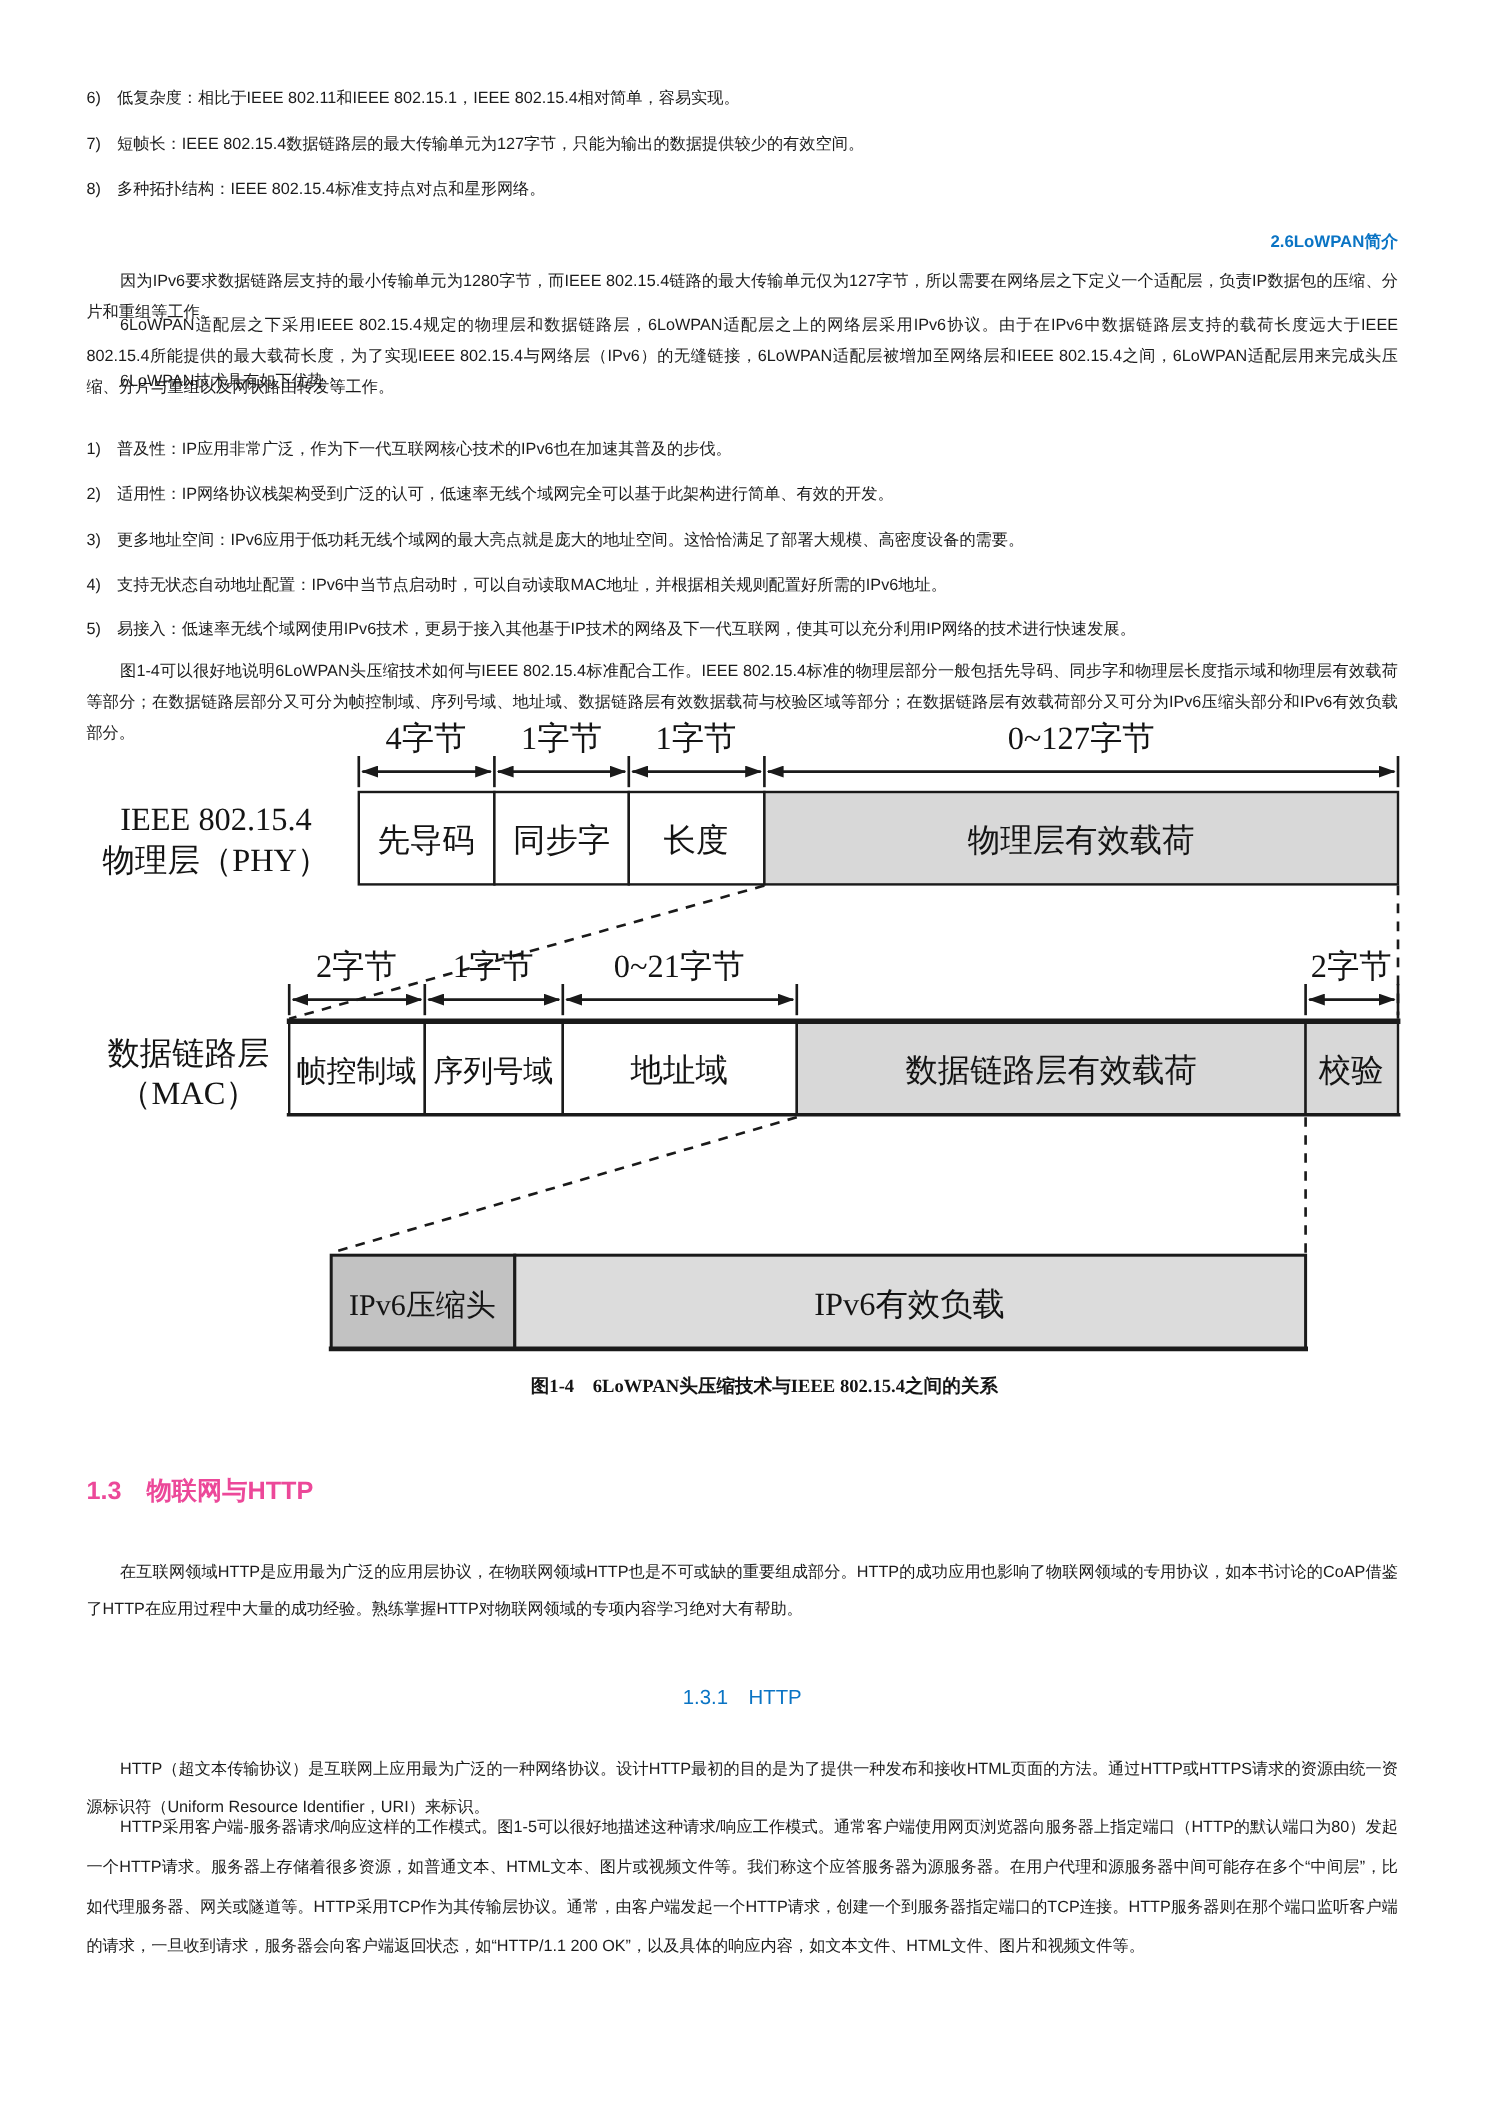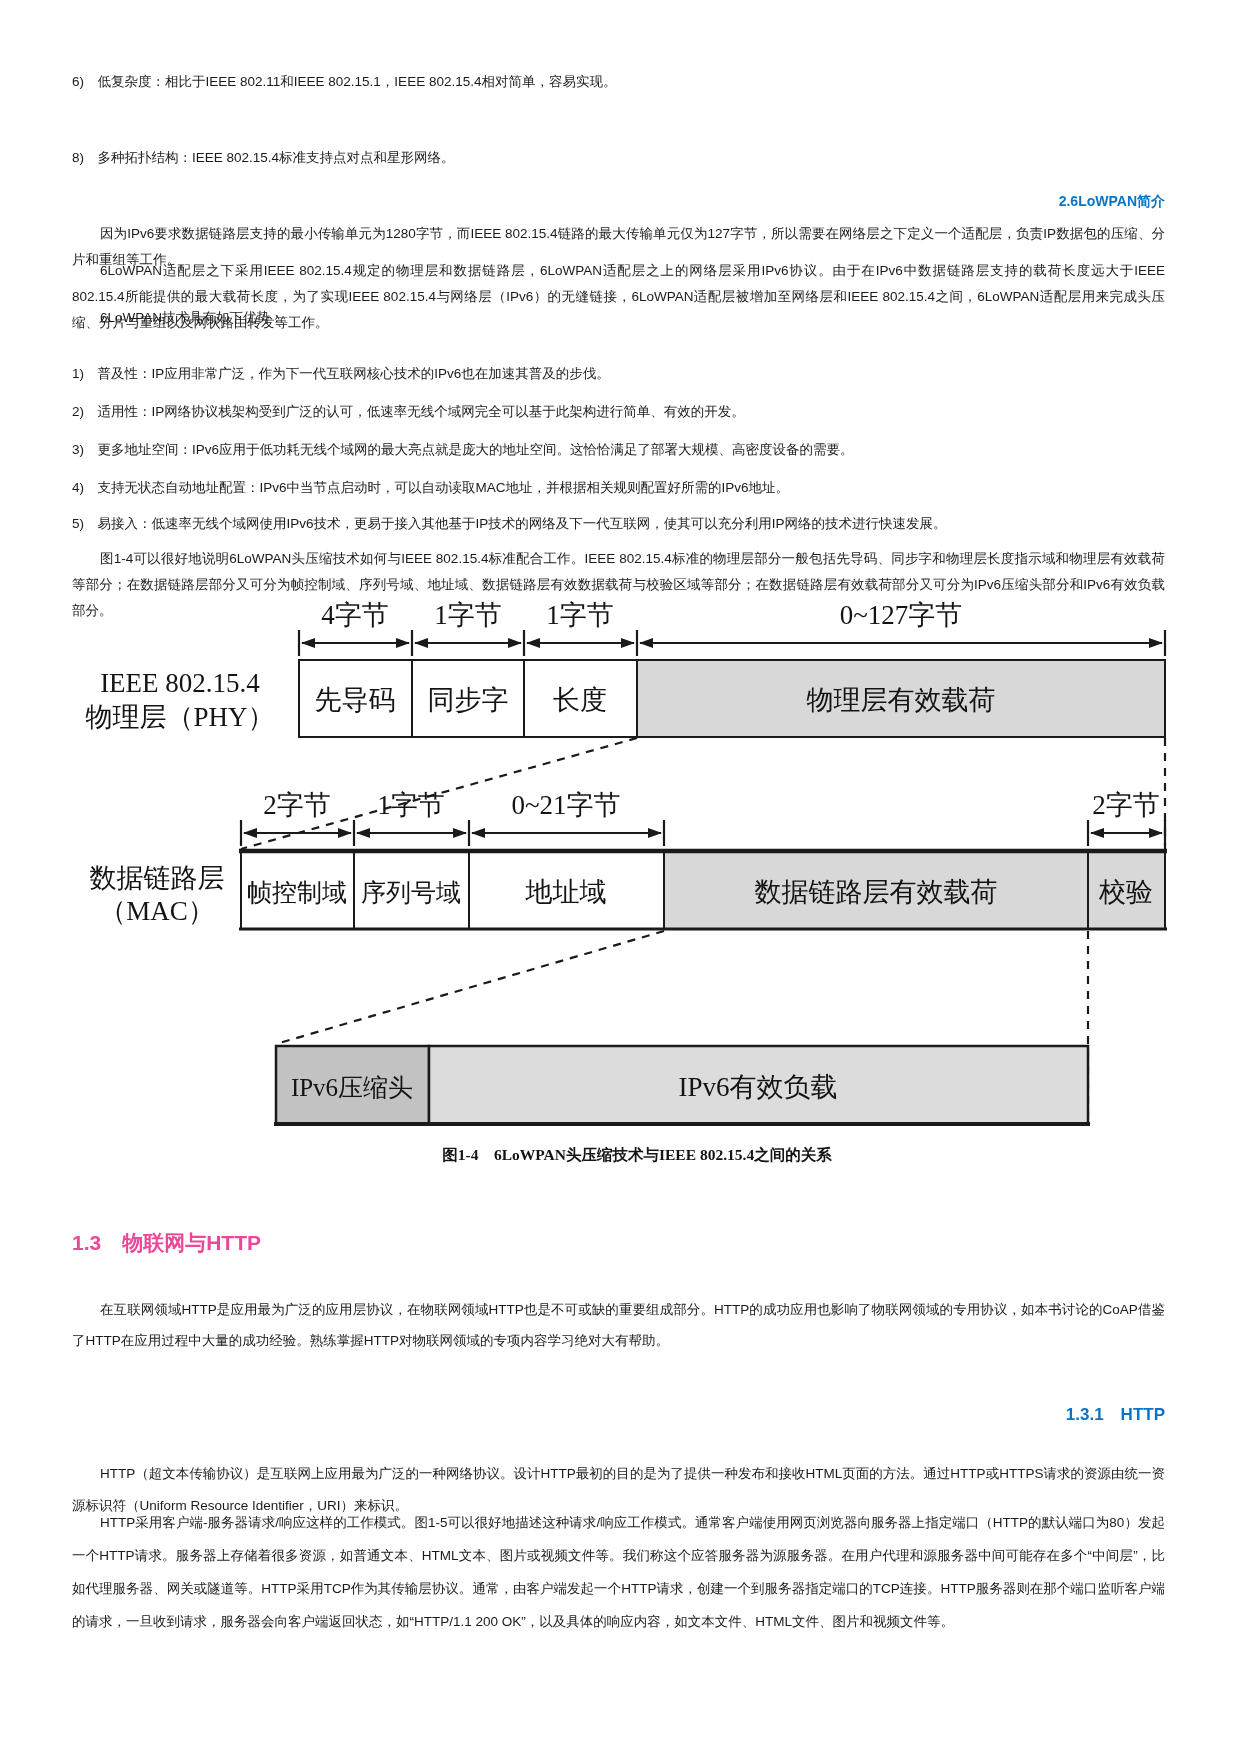--- a/index.html
+++ b/index.html
@@ -21,21 +21,21 @@
     color:#1b1b1b;
   }
   .indent{text-indent:28px;}
   .h-small{
     font-size:14px;font-weight:bold;color:#0a74c4;text-align:right;
   }
   .h-section{
     font-size:21px;font-weight:bold;color:#ec4899;text-align:left;line-height:26px;
   }
   .h-sub{
-    font-size:17px;font-weight:bold;color:#0a74c4;text-align:right;line-height:24px;
+    font-size:17px;font-weight:normal;color:#0a74c4;text-align:center;line-height:24px;
   }
   .lh31{line-height:31px;}
   .lh32{line-height:32px;margin-top:28px;}
   .lh33{line-height:33px;}
   .figure-svg{position:absolute;left:0;top:588px;}
   .figure-svg text{fill:#141414;font-family:"Liberation Serif","DejaVu Serif",serif;}
   .figure-svg .dim{font-size:27px;}
   .figure-svg .cell{font-size:27px;}
   .figure-svg .layerlbl{font-size:27px;}
   .figure-svg .cap{font-size:15.5px;font-weight:bold;}
@@ -43,20 +43,21 @@
     position:absolute;left:95px;top:1743px;width:627px;height:11px;
     background:#2e74b5;
   }
 </style>
 </head>
 <body>
 
 <div class="page">
 
   <p class="blk" style="top:55px">6)　低复杂度：相比于IEEE 802.11和IEEE 802.15.1，IEEE 802.15.4相对简单，容易实现。</p>
+  <p class="blk" style="top:93px">7)　短帧长：IEEE 802.15.4数据链路层的最大传输单元为127字节，只能为输出的数据提供较少的有效空间。</p>
   <p class="blk" style="top:131px">8)　多种拓扑结构：IEEE 802.15.4标准支持点对点和星形网络。</p>
 
   <h4 class="blk h-small" style="top:169px">2.6LoWPAN简介</h4>
 
   <p class="blk indent" style="top:207px">因为IPv6要求数据链路层支持的最小传输单元为1280字节，而IEEE 802.15.4链路的最大传输单元仅为127字节，所以需要在网络层之下定义一个适配层，负责IP数据包的压缩、分片和重组等工作。</p>
   <p class="blk indent" style="top:244px">6LoWPAN适配层之下采用IEEE 802.15.4规定的物理层和数据链路层，6LoWPAN适配层之上的网络层采用IPv6协议。由于在IPv6中数据链路层支持的载荷长度远大于IEEE 802.15.4所能提供的最大载荷长度，为了实现IEEE 802.15.4与网络层（IPv6）的无缝链接，6LoWPAN适配层被增加至网络层和IEEE 802.15.4之间，6LoWPAN适配层用来完成头压缩、分片与重组以及网状路由转发等工作。</p>
   <p class="blk indent" style="top:291px">6LoWPAN技术具有如下优势：</p>
 
   <p class="blk" style="top:347px">1)　普及性：IP应用非常广泛，作为下一代互联网核心技术的IPv6也在加速其普及的步伐。</p>
   <p class="blk" style="top:385px">2)　适用性：IP网络协议栈架构受到广泛的认可，低速率无线个域网完全可以基于此架构进行简单、有效的开发。</p>

